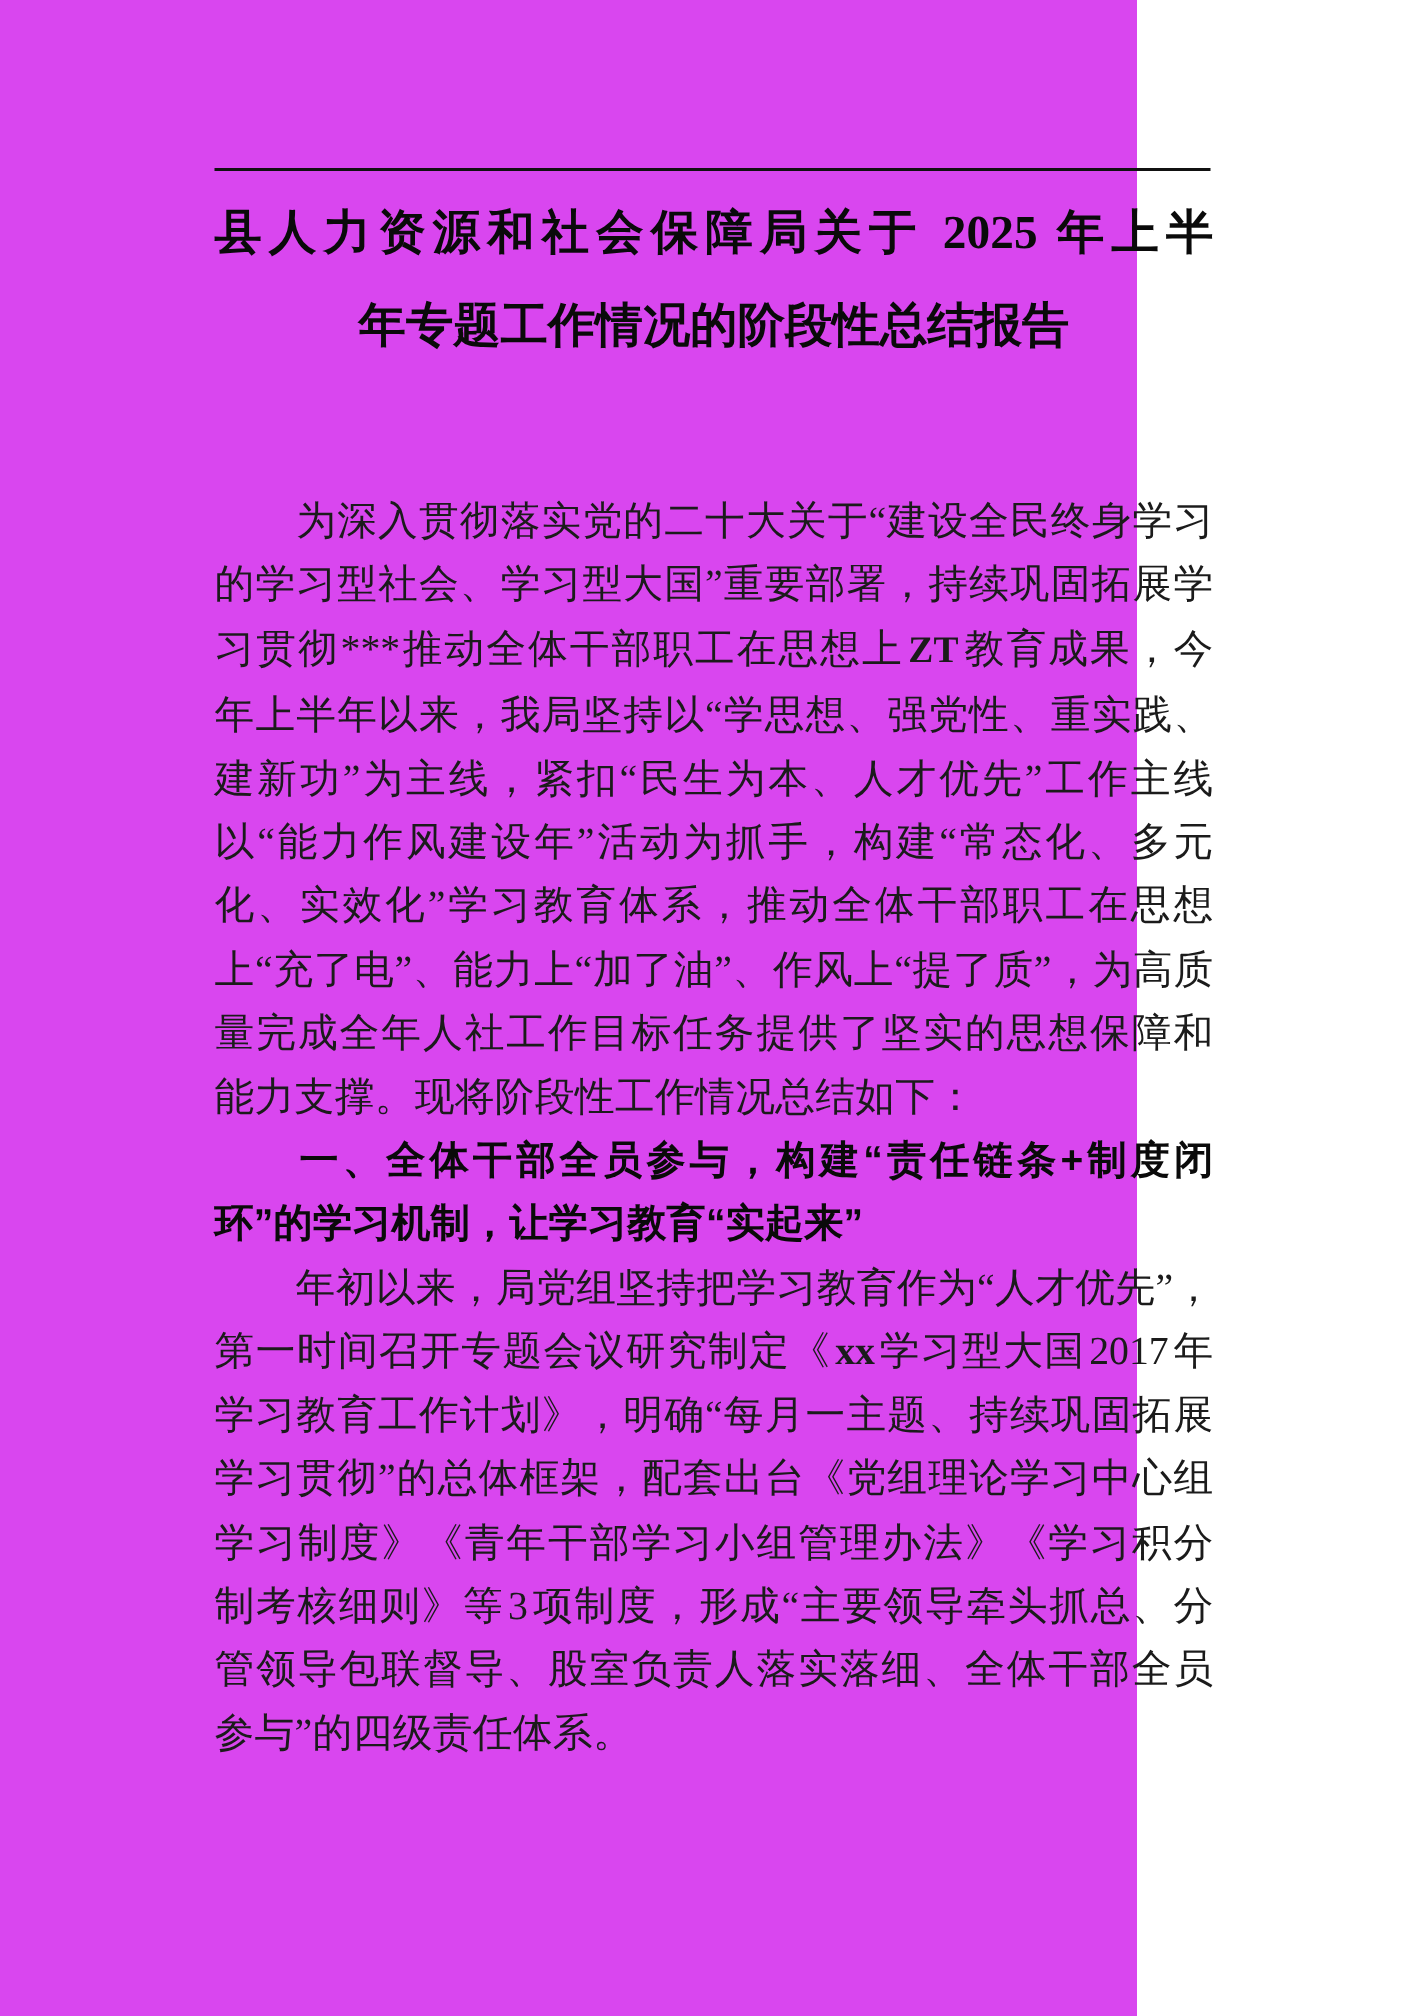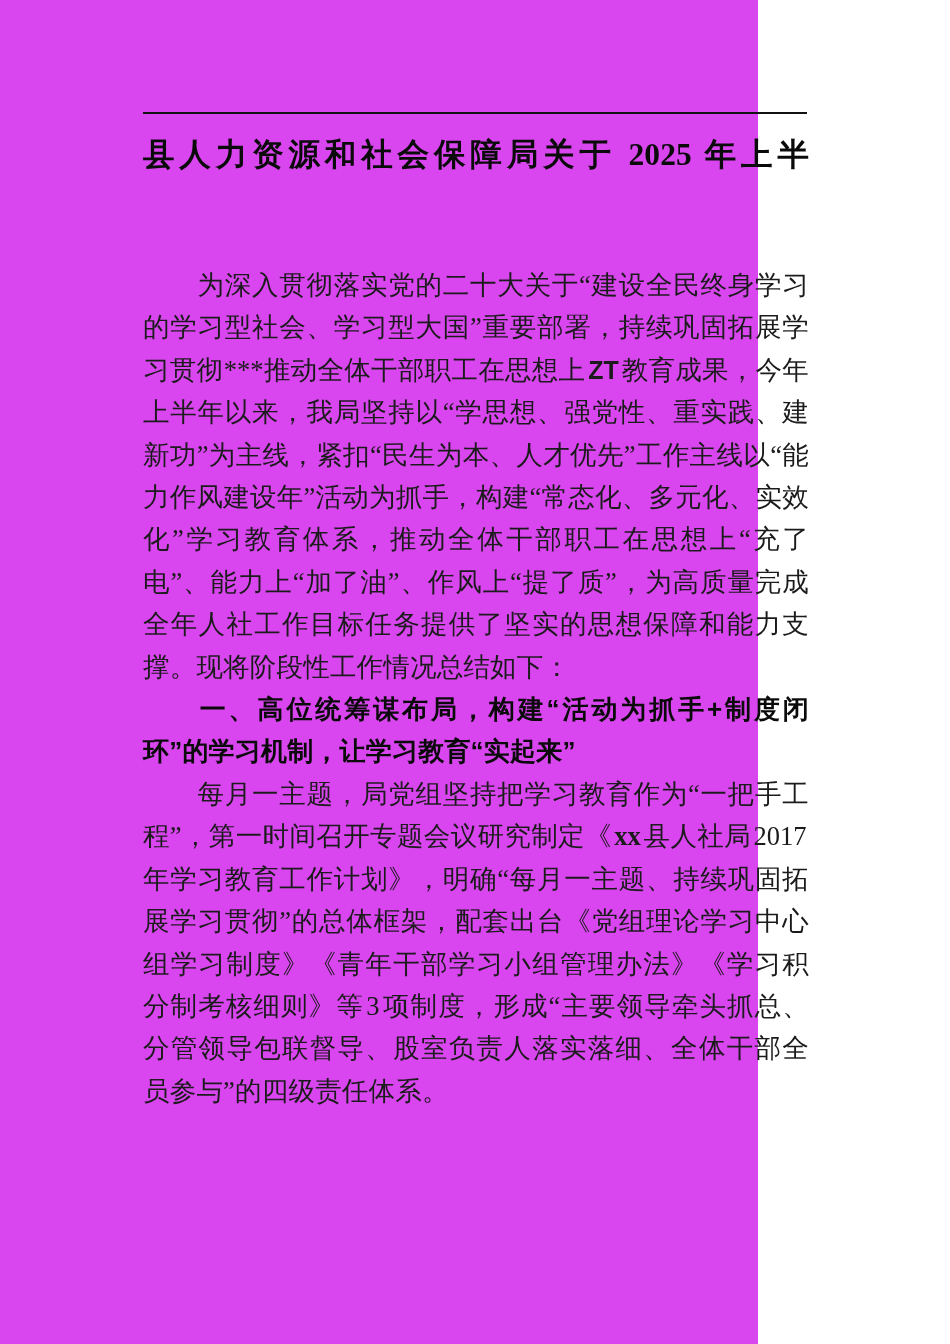--- a/index.html
+++ b/index.html
@@ -98,21 +98,21 @@
     padding: 0 2.5px;
     letter-spacing: 0;
   }
   .body-par .lat-b {
     font-family: Liberation Serif, serif;
     font-weight: bold;
     padding: 0 2.5px;
     letter-spacing: 0;
   }
   .body-par .lat-sans-b {
-    font-family: Liberation Sans, sans-serif;
+    font-family: Liberation Serif, serif;
     font-weight: bold;
     padding: 0 3px;
     font-size: 25px;
     letter-spacing: 0;
   }
   .body-par .ast {
     font-family: "Liberation Serif", "DejaVu Serif", serif;
     letter-spacing: 0;
     padding: 0 0.5px;
   }
@@ -146,24 +146,25 @@
 <div class="page">
 
   <div class="header-rule-wrap">
     <div class="header-rule"></div>
   </div>
 
   <div class="content">
 
     <h1 class="doc-title">
       <span class="ln ln-1">县人力资源和社会保障局关于 2025 年上半</span>
+      <span class="ln ln-2">年专题工作情况的阶段性总结报告</span>
     </h1>
 
     <div class="gap-after-title"></div>
 
     <p class="body-par"><span class="indent"></span><span>为深入贯彻落实党的二十大关于“建设全民终身学习的学习型社会、学习型大国”重要部署，持续巩固拓展学习贯彻</span><span class="ast">***</span><span>推动全体干部职工在思想上</span><span class="lat-sans-b">ZT</span><span>教育成果，今年上半年以来，我局坚持以“学思想、强党性、重实践、建新功”为主线，紧扣“民生为本、人才优先”工作主线以“能力作风建设年”活动为抓手，构建“常态化、多元化、实效化”学习教育体系，推动全体干部职工在思想上“充了电”、能力上“加了油”、作风上“提了质”，为高质量完成全年人社工作目标任务提供了坚实的思想保障和能力支撑。现将阶段性工作情况总结如下：</span></p>
 
-    <p class="section-heading"><span class="indent"></span><span>一、高位统筹谋布局，构建“活动为抓手</span><span class="plus">+</span><span>制度闭环”的学习机制，让学习教育“实起来”</span></p>
+    <p class="section-heading"><span class="indent"></span><span>一、全体干部全员参与，构建“责任链条</span><span class="plus">+</span><span>制度闭环”的学习机制，让学习教育“实起来”</span></p>
 
-    <p class="body-par"><span class="indent"></span><span>每月一主题，局党组坚持把学习教育作为“一把手工程”，第一时间召开专题会议研究制定《</span><span class="lat-b">xx</span><span>县人社局</span><span class="lat">2017</span><span>年学习教育工作计划》，明确“每月一主题、持续巩固拓展学习贯彻”的总体框架，配套出台《党组理论学习中心组学习制度》《青年干部学习小组管理办法》《学习积分制考核细则》等</span><span class="lat">3</span><span>项制度，形成“主要领导牵头抓总、分管领导包联督导、股室负责人落实落细、全体干部全员参与”的四级责任体系。</span></p>
+    <p class="body-par"><span class="indent"></span><span>年初以来，局党组坚持把学习教育作为“人才优先”，第一时间召开专题会议研究制定《</span><span class="lat-b">xx</span><span>学习型大国</span><span class="lat">2017</span><span>年学习教育工作计划》，明确“每月一主题、持续巩固拓展学习贯彻”的总体框架，配套出台《党组理论学习中心组学习制度》《青年干部学习小组管理办法》《学习积分制考核细则》等</span><span class="lat">3</span><span>项制度，形成“主要领导牵头抓总、分管领导包联督导、股室负责人落实落细、全体干部全员参与”的四级责任体系。</span></p>
 
   </div>
 </div>
 
 </body></html>

